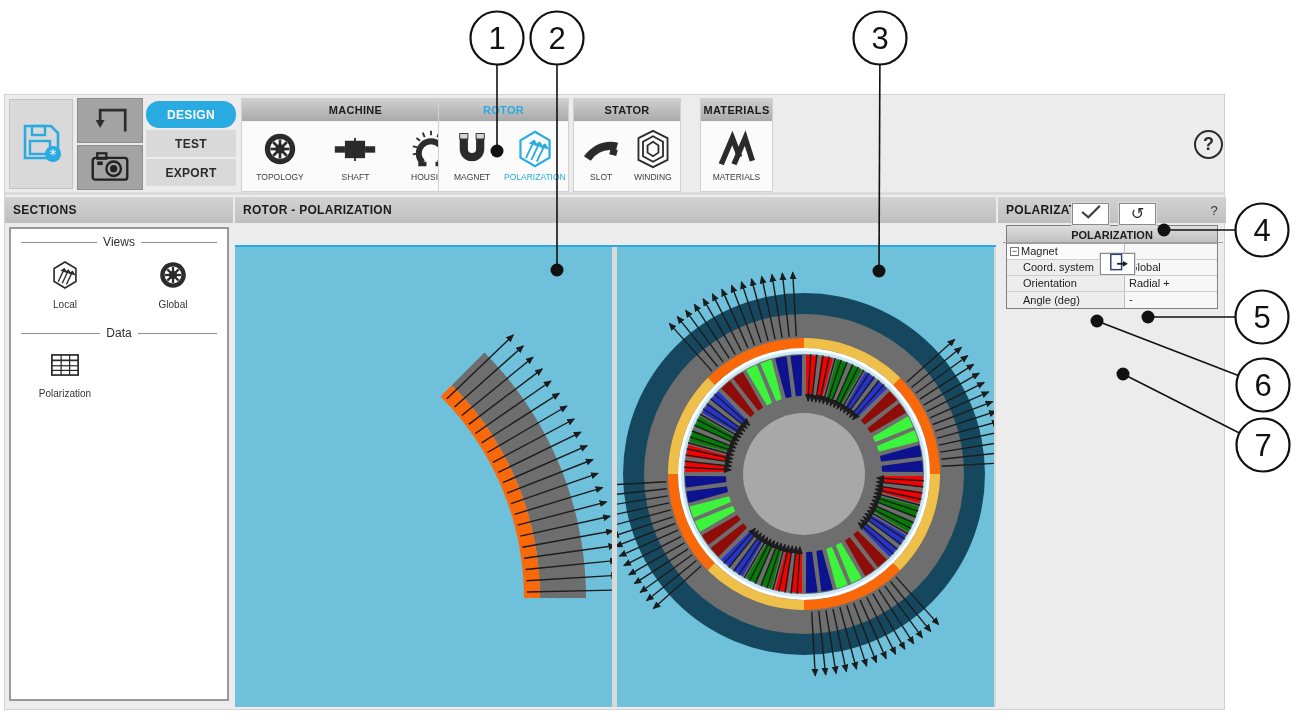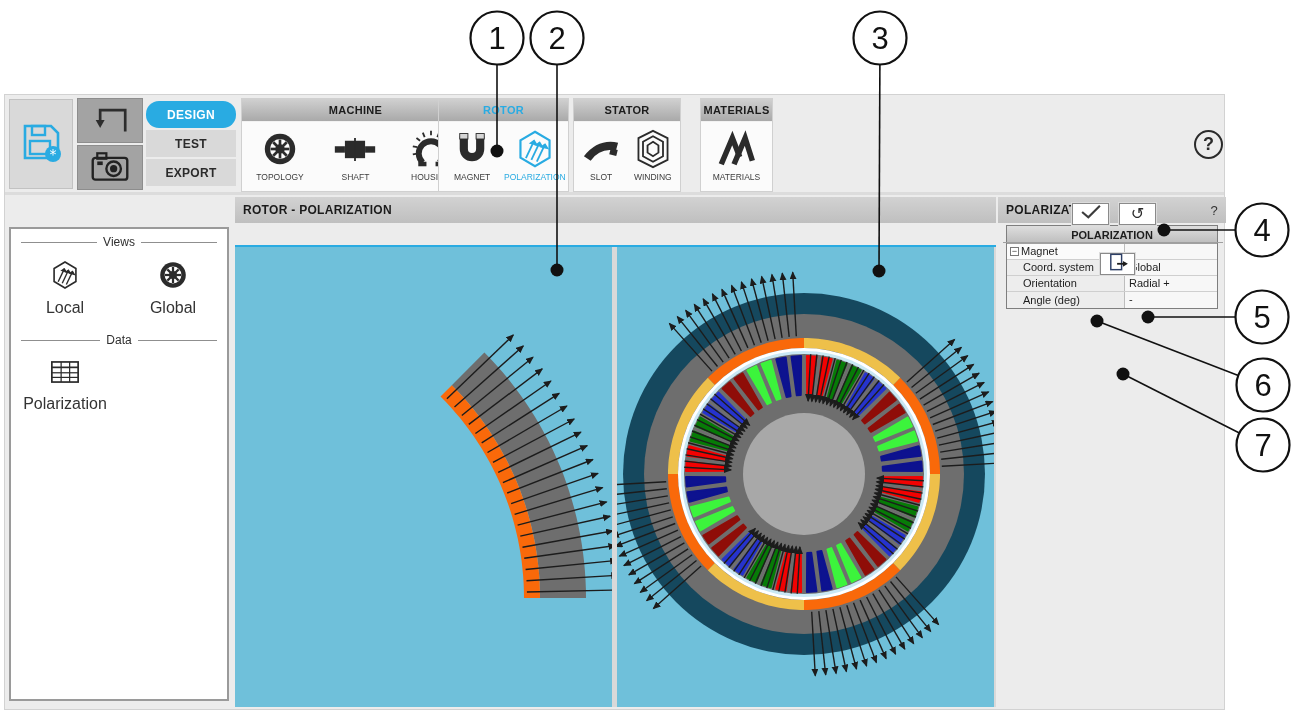--- a/index.html
+++ b/index.html
@@ -44,21 +44,21 @@
   #right-head { left:993px; width:228px; justify-content:space-between; }
   #right-head .qmark { font-size:13px; font-weight:normal; color:#333; }
 
   
   #sections-body { position:absolute; left:4px; top:132px; width:220px; height:474px; background:#fff; border:2px solid #9a9a9a; }
   .sepline { display:flex; align-items:center; margin:6px 10px 2px 10px; color:#2f2f2f; font-size:12px; }
   .sepline::before, .sepline::after { content:""; flex:1; border-top:1px solid #8f8f8f; }
   .sepline::before { margin-right:6px; } .sepline::after { margin-left:6px; }
   .sec-row { display:flex; }
   .sec-item { width:50%; display:flex; flex-direction:column; align-items:center; padding-top:8px; cursor:default; }
-  .sec-item .slabel { font-size:16px; color:#333; margin-top:4px; }
+  .sec-item .slabel { font-size:10px; color:#333; margin-top:4px; }
 
   
   #tabstrip { position:absolute; left:230px; top:128px; width:761px; height:22px; background:#cbcbcb; display:flex; }
   .tab { height:22px; display:flex; align-items:center; justify-content:center; font-size:11.5px; font-weight:bold; }
   .tab.active { width:77px; background:#29abe2; color:#fff; }
   .tab.idle { width:78px; background:#b9b9b9; color:#1d1d1d; margin-left:1px; }
   #canvas { position:absolute; left:230px; top:150px; width:761px; height:462px; background:#d9d9d9; border-top:2px solid #29abe2; display:flex; }
   .view { width:377px; height:460px; background:#6fc0da; }
   #vdivider { width:5px; height:460px; background:#d9d9d9; }
 
@@ -258,20 +258,21 @@
             </svg>
           </span>
           <span class="rlabel">MATERIALS</span>
         </div>
       </div>
     </div>
 
     <div id="help-icon">?</div>
   </div>
 
+  <div class="phead" id="sections-head">SECTIONS</div>
   <div class="phead" id="center-head">ROTOR - POLARIZATION</div>
   <div class="phead" id="right-head">
     <span>POLARIZATION</span>
     <span class="qmark">?</span>
   </div>
 
   <div id="sections-body">
     <div class="sepline">
           <span>Views</span>
         </div>

